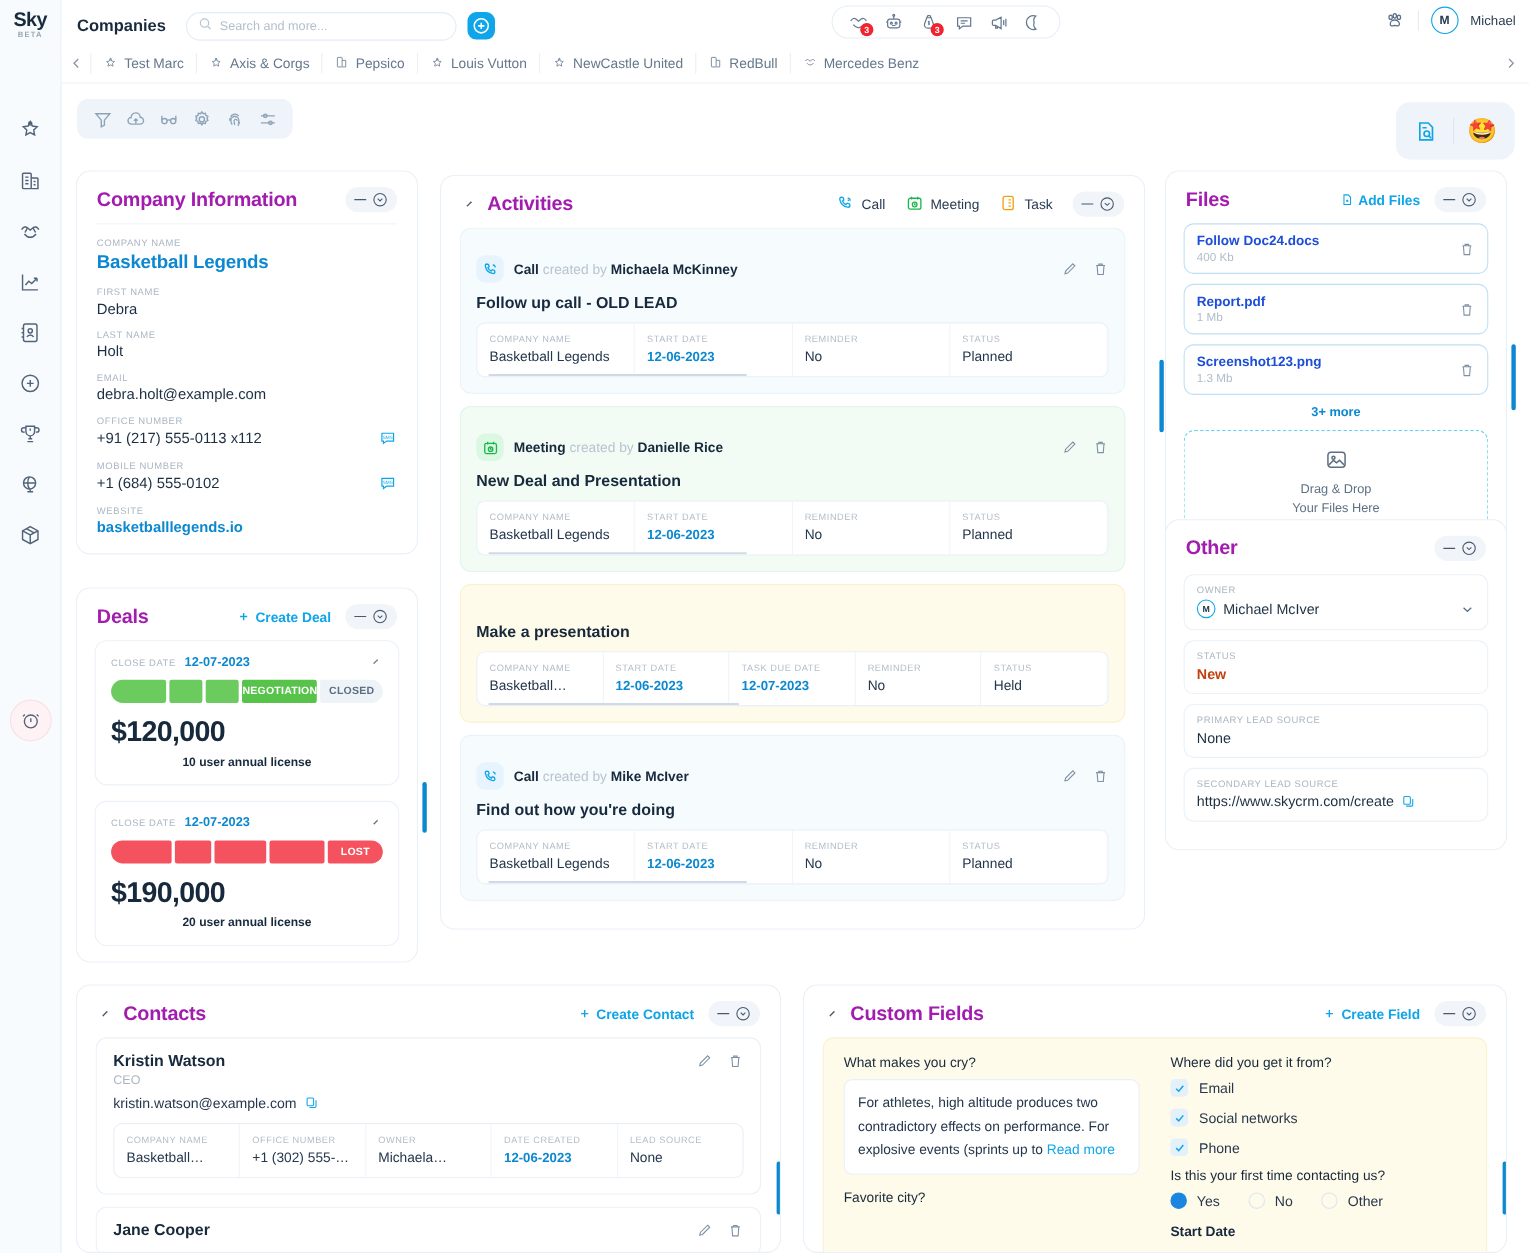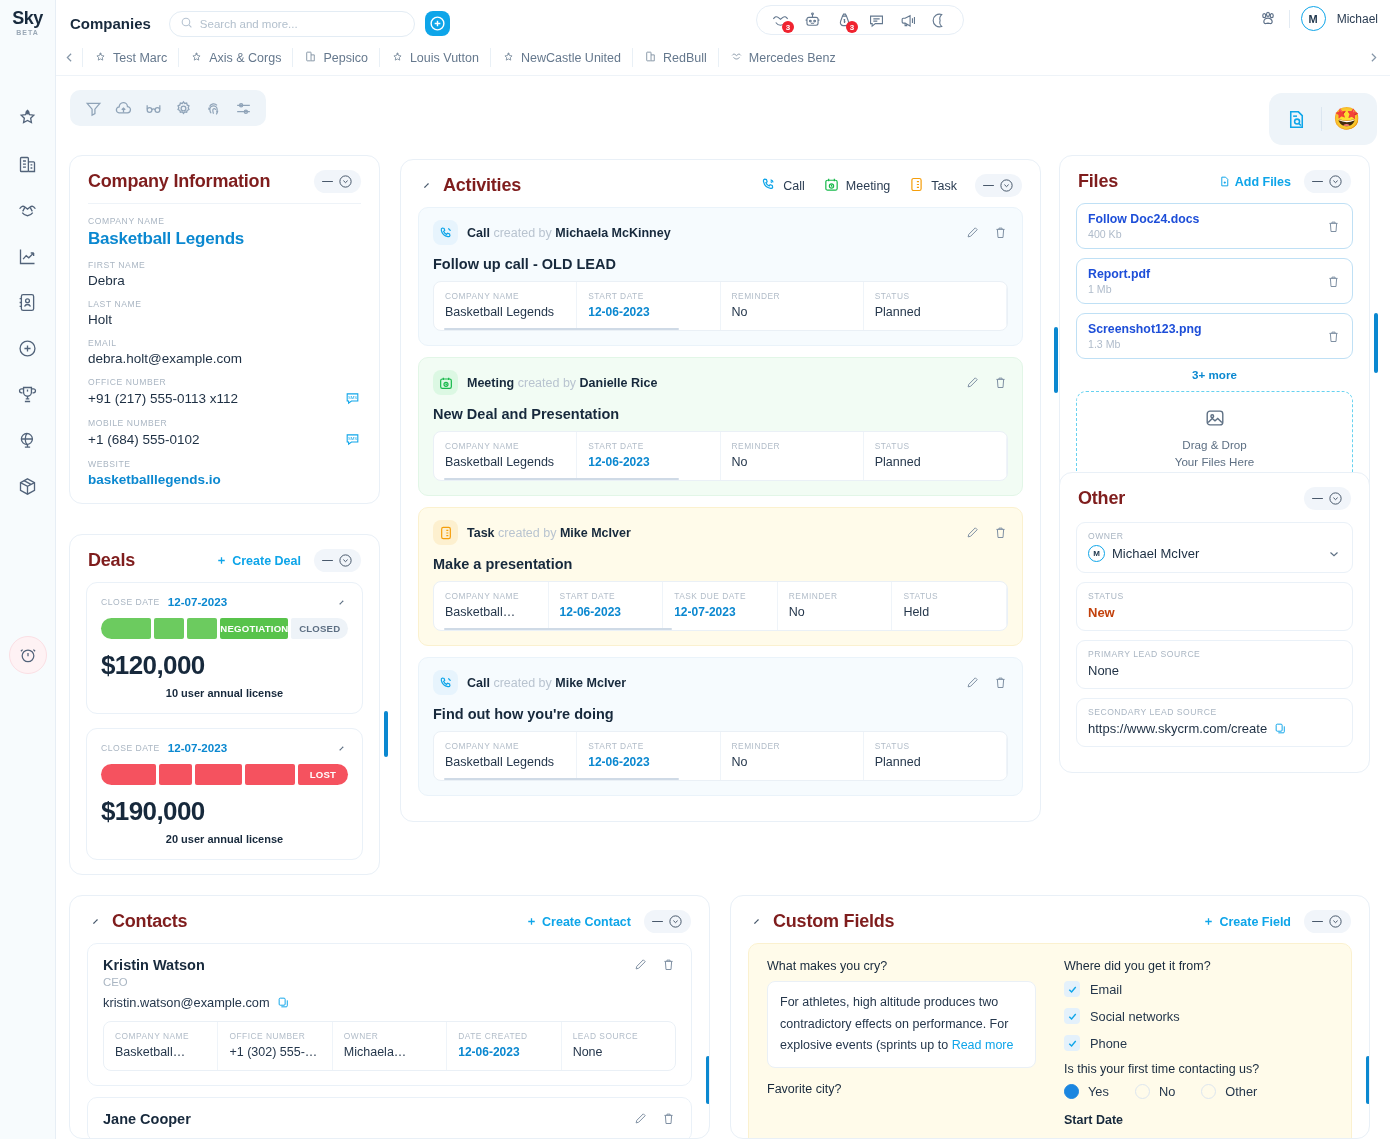--- a/index.html
+++ b/index.html
@@ -79,21 +79,21 @@
   .toolbar-right { position: absolute; right: 13px; top: 93px; height: 52px; background: #eef4f9; border-radius: 13px;
     display: flex; align-items: center; gap: 12px; padding: 0 16px; }
   .tr-ic { width: 24px; height: 24px; color: #0ea5e9; display: flex; align-items: center; justify-content: center; cursor: pointer; }
   .tr-ic svg { width: 23px; height: 23px; }
   .tr-div { width: 1px; height: 24px; background: #dbe6f0; }
   .emoji { font-size: 22px; line-height: 1; }
 
   
   .card { background: #fff; border: 1px solid #e9f0f7; border-radius: 13px; }
   .card-h { display: flex; align-items: center; padding: 14px 18px 10px 18px; }
-  .card-title { font-size: 18px; font-weight: bold; color: #7f1d1d; letter-spacing: -0.2px; }
+  .card-title { font-size: 18px; font-weight: bold; color: #a21caf; letter-spacing: -0.2px; }
   .spacer { flex: 1; }
   .collapse { display: flex; align-items: center; gap: 5px; background: #f1f5fa; border-radius: 13px;
     padding: 4px 8px; color: #49596c; cursor: pointer; }
   .collapse .dash { width: 11px; height: 1.6px; background: #49596c; border-radius: 1px; }
   .collapse svg { width: 15px; height: 15px; }
   .expand-ic { width: 15px; height: 15px; color: #4a5b6e; margin-right: 9px; cursor: pointer; }
   .link-act { display: flex; align-items: center; gap: 4px; color: #0ea5e9; font-size: 12.5px; font-weight: bold;
     margin-right: 13px; cursor: pointer; }
   .link-act svg { width: 13px; height: 13px; }
 
@@ -124,21 +124,21 @@
     justify-content: center; letter-spacing: 0.2px; }
   .seg.gray { background: #eef3f8; color: #5d6f83; }
   .deal-amt { font-size: 26px; font-weight: bold; color: #17293c; margin-top: 11px; letter-spacing: -0.6px; }
   .deal-desc { font-size: 11px; font-weight: bold; color: #17293c; margin-top: 6px; text-align: center; }
 
   
   #activities { position: absolute; left: 400px; top: 159px; width: 641px; }
   .act-btn { display: flex; align-items: center; gap: 6px; font-size: 12.5px; color: #2a3c52; margin-right: 18px; cursor: pointer; }
   .act-btn svg { width: 17px; height: 17px; }
   .act-list { padding: 0 17px 14px 17px; }
-  .act { border-radius: 10px; padding: 12px 14px 14px 14px; margin-bottom: 11px; }
+  .act { border-radius: 10px; padding: 24px 14px 14px 14px; margin-bottom: 11px; }
   .act.call { background: #f6fbfe; border: 1px solid #eaf3fa; }
   .act.meeting { background: #f2fcf4; border: 1px solid #e2f6e7; }
   .act.task { background: #fffbea; border: 1px solid #fbf1cf; }
   .act-h { display: flex; align-items: center; gap: 9px; }
   .act-ic { width: 25px; height: 25px; border-radius: 8px; display: flex; align-items: center; justify-content: center; flex: none; }
   .act-ic svg { width: 16px; height: 16px; }
   .act-ic.call { background: #e7f4fd; color: #0ea5e9; }
   .act-ic.meeting { background: #dcf8e3; color: #17b94b; }
   .act-ic.task { background: #fdf0cf; color: #f59e0b; }
   .act-meta { font-size: 12.5px; color: #17293c; }
@@ -709,37 +709,20 @@
             </div>
           <div class="tcol">
               <div class="thead">STATUS</div>
               <div class="tcell">Planned</div>
             </div>
           <div class="hscroll" style="width:235px"></div>
         </div>
       </div>
 
       <div class="act task">
-        <div class="act-h">
-          <span class="act-ic task">
-              <svg viewBox="0 0 24 24" fill="none" stroke="currentColor" stroke-width="1.8">
-                <rect x="5.5" y="3.5" width="13" height="17" rx="2.5"></rect>
-                <path d="M9 8h.01M12.5 8h3M9 12h.01M12.5 12h3M9 16h.01M12.5 16h3"></path>
-              </svg>
-            </span>
-          <span class="act-meta"><b>Task</b> <span class="by">created by</span> <b>Mike McIver</b></span>
-          <span class="act-actions">
-            <svg viewBox="0 0 24 24" fill="none" stroke="currentColor" stroke-width="1.6">
-                <path d="M16.5 4.5l3 3L9 18l-4 1 1-4z"></path>
-              </svg>
-            <svg viewBox="0 0 24 24" fill="none" stroke="currentColor" stroke-width="1.6">
-                <path d="M5.5 7h13M9.5 7V5h5v2M7 7l1 13h8l1-13"></path>
-              </svg>
-          </span>
-        </div>
         <div class="act-title">Make a presentation</div>
         <div class="act-tbl">
           <div class="tcol">
               <div class="thead">COMPANY NAME</div>
               <div class="tcell">Basketball…</div>
             </div>
           <div class="tcol">
               <div class="thead">START DATE</div>
               <div class="tcell blue">12-06-2023</div>
             </div>

